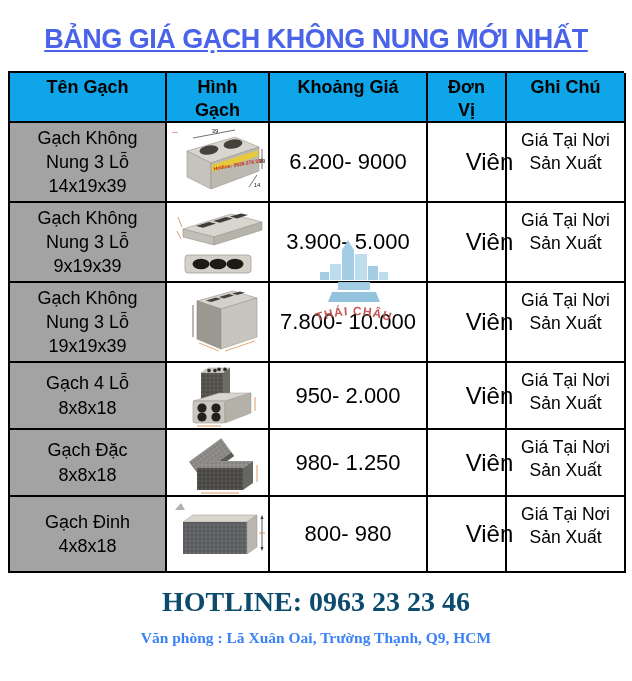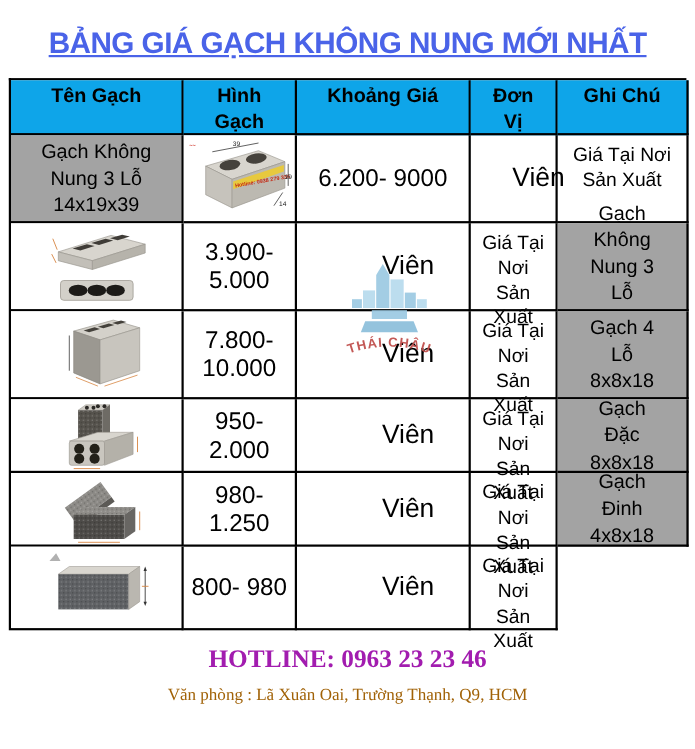--- a/index.html
+++ b/index.html
@@ -37,25 +37,25 @@
   .price-cell { font-size:22px; }
   .unit-cell { font-size:24px;padding-left:46px; }
   .note-cell { font-size:17.5px; line-height:1.3; padding:13px 8px; align-items:flex-start; padding-top:6px; }
   .watermark {
     position:absolute; left:292px; top:163px; width:104px; height:96px;
     z-index:5; pointer-events:none; opacity:.95;
   }
   .footer { text-align:center; }
   .hotline {
     margin-top:13px; font-family:"Liberation Serif", serif;
-    font-size:23px; font-weight:700; color:#a21caf;
+    font-size:28px; font-weight:700; color:#0c4a6e;
   }
   .address {
     margin-top:9px; font-family:"Liberation Serif", serif;
-    font-size:15.5px; font-weight:400; color:#a16207; line-height:1.45;
+    font-size:15.5px; font-weight:700; color:#3b82f6; line-height:1.45;
   }
   svg.brick { display:block; }
 </style>
 </head>
 <body>
 
 <svg width="0" height="0" style="position:absolute" aria-hidden="true">
   <defs>
     <pattern id="spk" width="4" height="4" patternUnits="userSpaceOnUse">
       <circle cx="1" cy="1" r="0.6" fill="rgba(255,255,255,0.28)"></circle>
@@ -90,20 +90,21 @@
       <line x1="93" y1="24" x2="93" y2="44" stroke="#333" stroke-width="0.7"></line>
       <text x="93" y="38" font-size="6" fill="#222" text-anchor="middle" transform="rotate(0 93 36)">19</text>
       <line x1="88" y1="50" x2="80" y2="62" stroke="#333" stroke-width="0.7"></line>
       <text x="88" y="62" font-size="6" fill="#222" text-anchor="middle">14</text>
     </svg>
   </div>
   <div class="cell price-cell">6.200- 9000</div>
   <div class="cell unit-cell">Viên</div>
   <div class="cell note-cell">Giá Tại Nơi Sản Xuất</div>
 
+  <div class="cell name-cell">Gạch Không Nung 3 Lỗ 9x19x39</div>
   <div class="cell img-cell">
     <svg class="brick" width="97" height="74" viewBox="0 0 97 74">
       <polygon points="14,24 62,9 93,17 45,32" fill="#d8d5ce" stroke="#9a978f" stroke-width="0.6"></polygon>
       <polygon points="27,21 40,17 47,18.6 34,22.8" fill="#3f3c37"></polygon>
       <polygon points="44,16 57,12 64,13.6 51,17.8" fill="#3f3c37"></polygon>
       <polygon points="61,11.5 72,8.4 79,10 68,13.4" fill="#3f3c37"></polygon>
       <polygon points="14,24 45,32 45,40 14,32" fill="#c2bfb8" stroke="#9a978f" stroke-width="0.6"></polygon>
       <polygon points="45,32 93,17 93,25 45,40" fill="#b6b3ab" stroke="#9a978f" stroke-width="0.6"></polygon>
       <line x1="9" y1="12" x2="13" y2="22" stroke="#d6823c" stroke-width="0.8"></line>
       <line x1="8" y1="26" x2="12" y2="34" stroke="#d6823c" stroke-width="0.8"></line>

